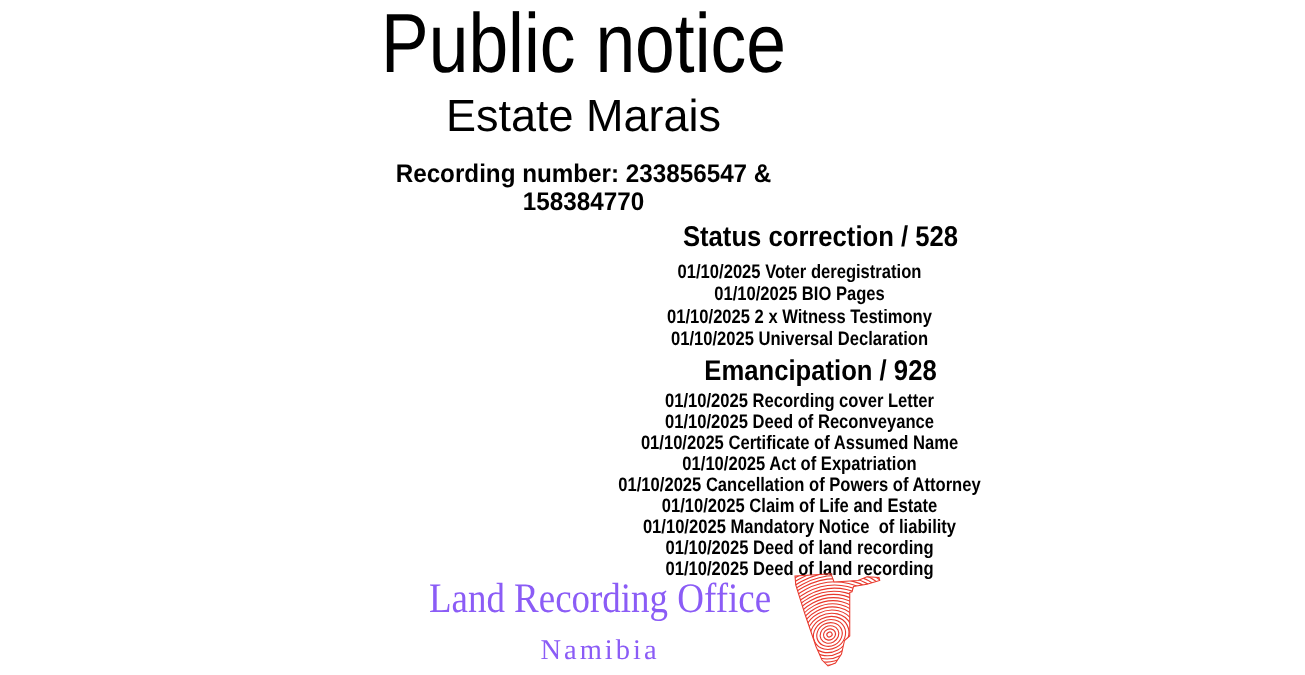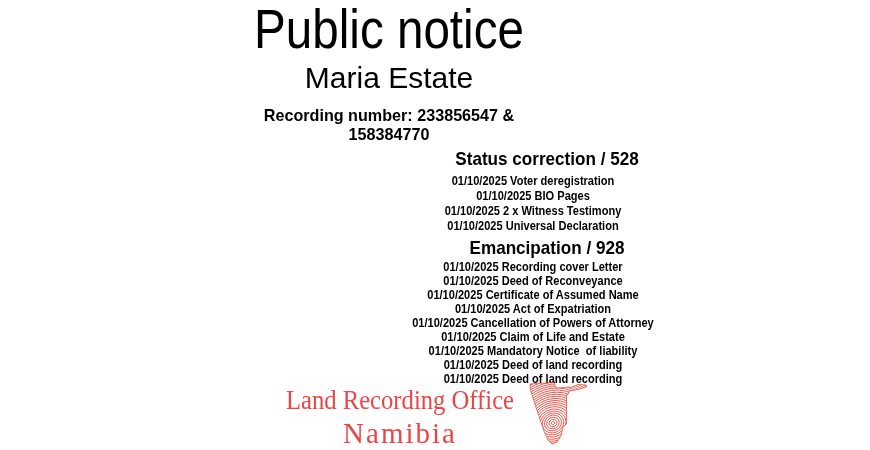--- a/index.html
+++ b/index.html
@@ -74,52 +74,52 @@
     transform: scaleX(0.85);
     transform-origin: 0 0;
   }
   .doc-list-2 .doc-item { line-height: 14px; }
   .footer {
     position: absolute;
     left: 265px;
     top: 385px;
     width: 270px;
     text-align: center;
-    color: #ef4444;
+    color: #8b5cf6;
     font-family: "Liberation Serif", serif;
   }
   .office {
     font-size: 28px;
     line-height: 30px;
     transform: scaleX(0.88);
     transform-origin: 50% 50%;
     white-space: nowrap;
   }
   .country {
     margin-top: 6px;
-    font-size: 29px;
+    font-size: 19px;
     line-height: 25px;
     letter-spacing: 2px;
   }
   .fingerprint {
     position: absolute;
     left: 527px;
     top: 379px;
     width: 62px;
     height: 68px;
   }
 </style>
 </head>
 <body>
 
 <div class="page">
 
   <div class="title">Public notice</div>
 
-  <div class="subtitle">Maria Estate</div>
+  <div class="subtitle">Estate Marais</div>
 
   <div class="recording">Recording number: 233856547 &amp; 158384770</div>
 
   <div class="content">
     <div class="sec-heading">Status correction / 528</div>
     <div class="doc-list">
         <div class="doc-item">01/10/2025 Voter deregistration</div>
         <div class="doc-item">01/10/2025 BIO Pages</div>
         <div class="doc-item">01/10/2025 2 x Witness Testimony</div>
         <div class="doc-item">01/10/2025 Universal Declaration</div>

